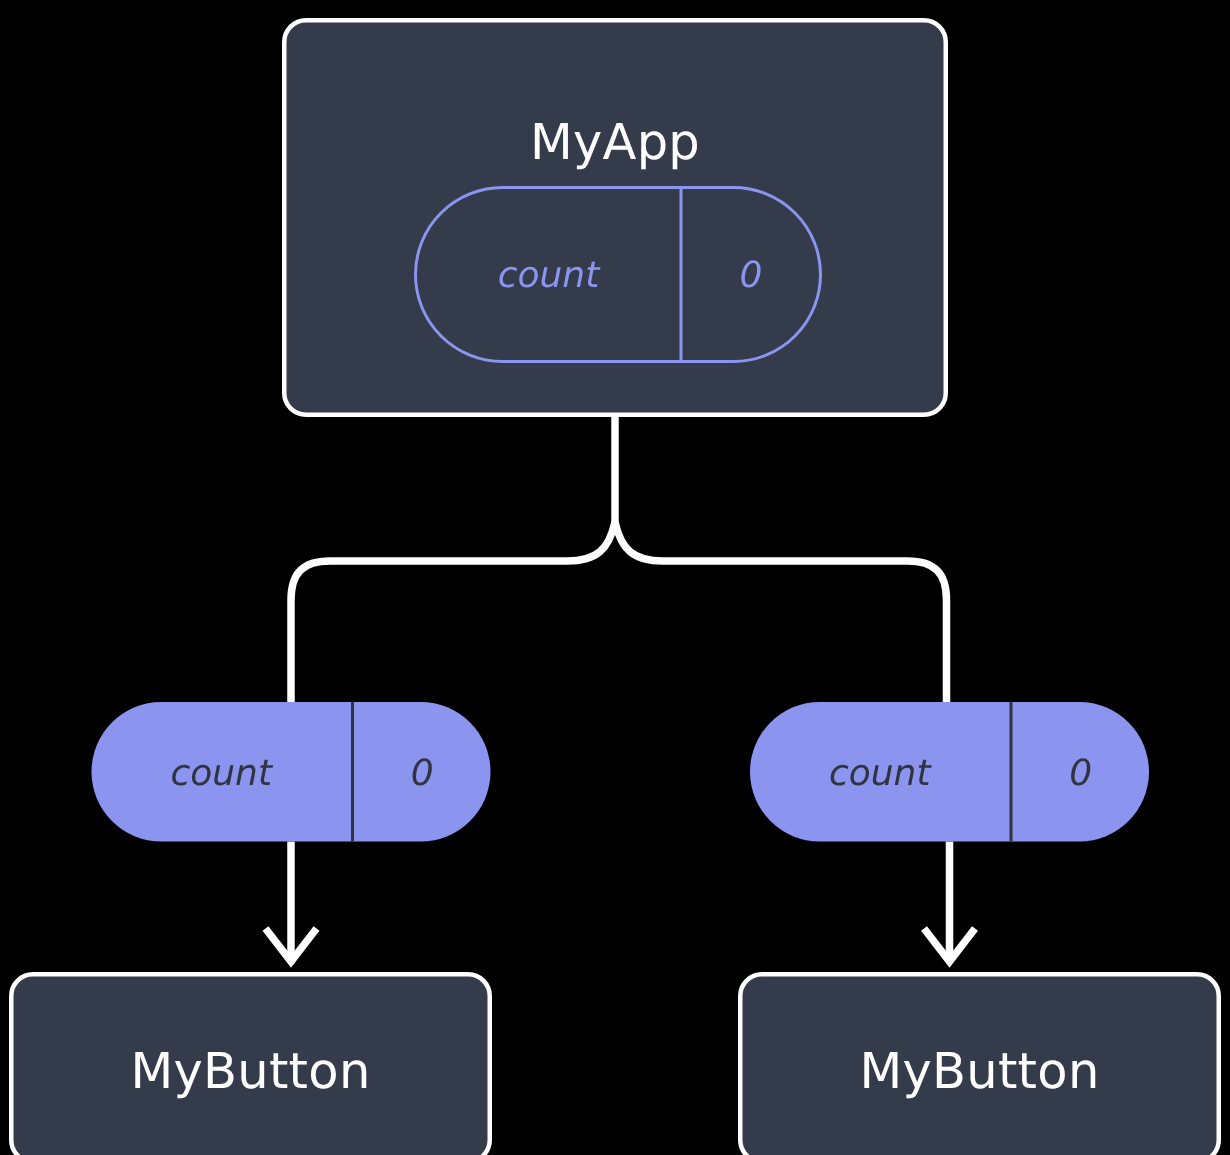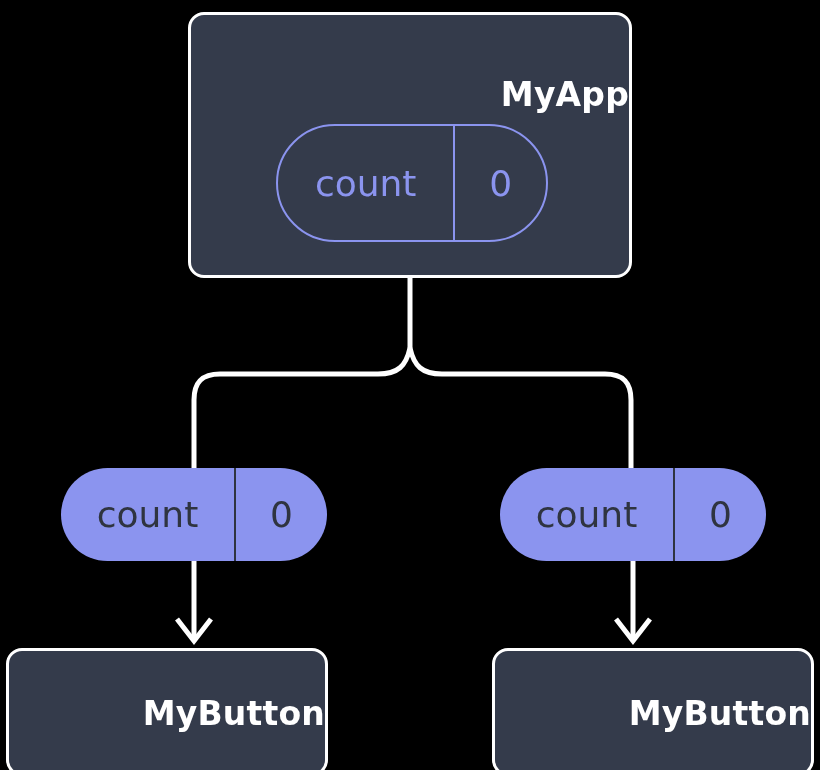--- a/index.html
+++ b/index.html
@@ -34,24 +34,24 @@
     box-sizing: border-box;
     background: #343b4b;
     border: 3px solid #ffffff;
     border-radius: 16px;
     z-index: 2;
   }
   .component-title {
     position: absolute;
     left: 0;
     right: 0;
-    text-align: right;
+    text-align: center;
     color: #ffffff;
     font-size: 33px;
-    font-weight: 700;
+    font-weight: 400;
     letter-spacing: 0.2px;
     white-space: nowrap;
   }
   #node-myapp {
     left: 188px;
     top: 12px;
     width: 444px;
     height: 266px;
   }
   #node-myapp .component-title {
@@ -84,24 +84,25 @@
     align-items: stretch;
     border-radius: 999px;
     overflow: hidden;
     z-index: 3;
   }
   .state-pill .pill-key,
   .state-pill .pill-value {
     display: flex;
     align-items: center;
     justify-content: center;
-    font-size: 36px;
+    font-size: 24px;
     font-weight: 400;
     white-space: nowrap;
     box-sizing: border-box;
+    font-style: italic;
   }
 
   
   .state-pill.outlined {
     background: transparent;
     border: 2px solid #8b94ef;
   }
   .state-pill.outlined .pill-key,
   .state-pill.outlined .pill-value {
     color: #8b94ef;

